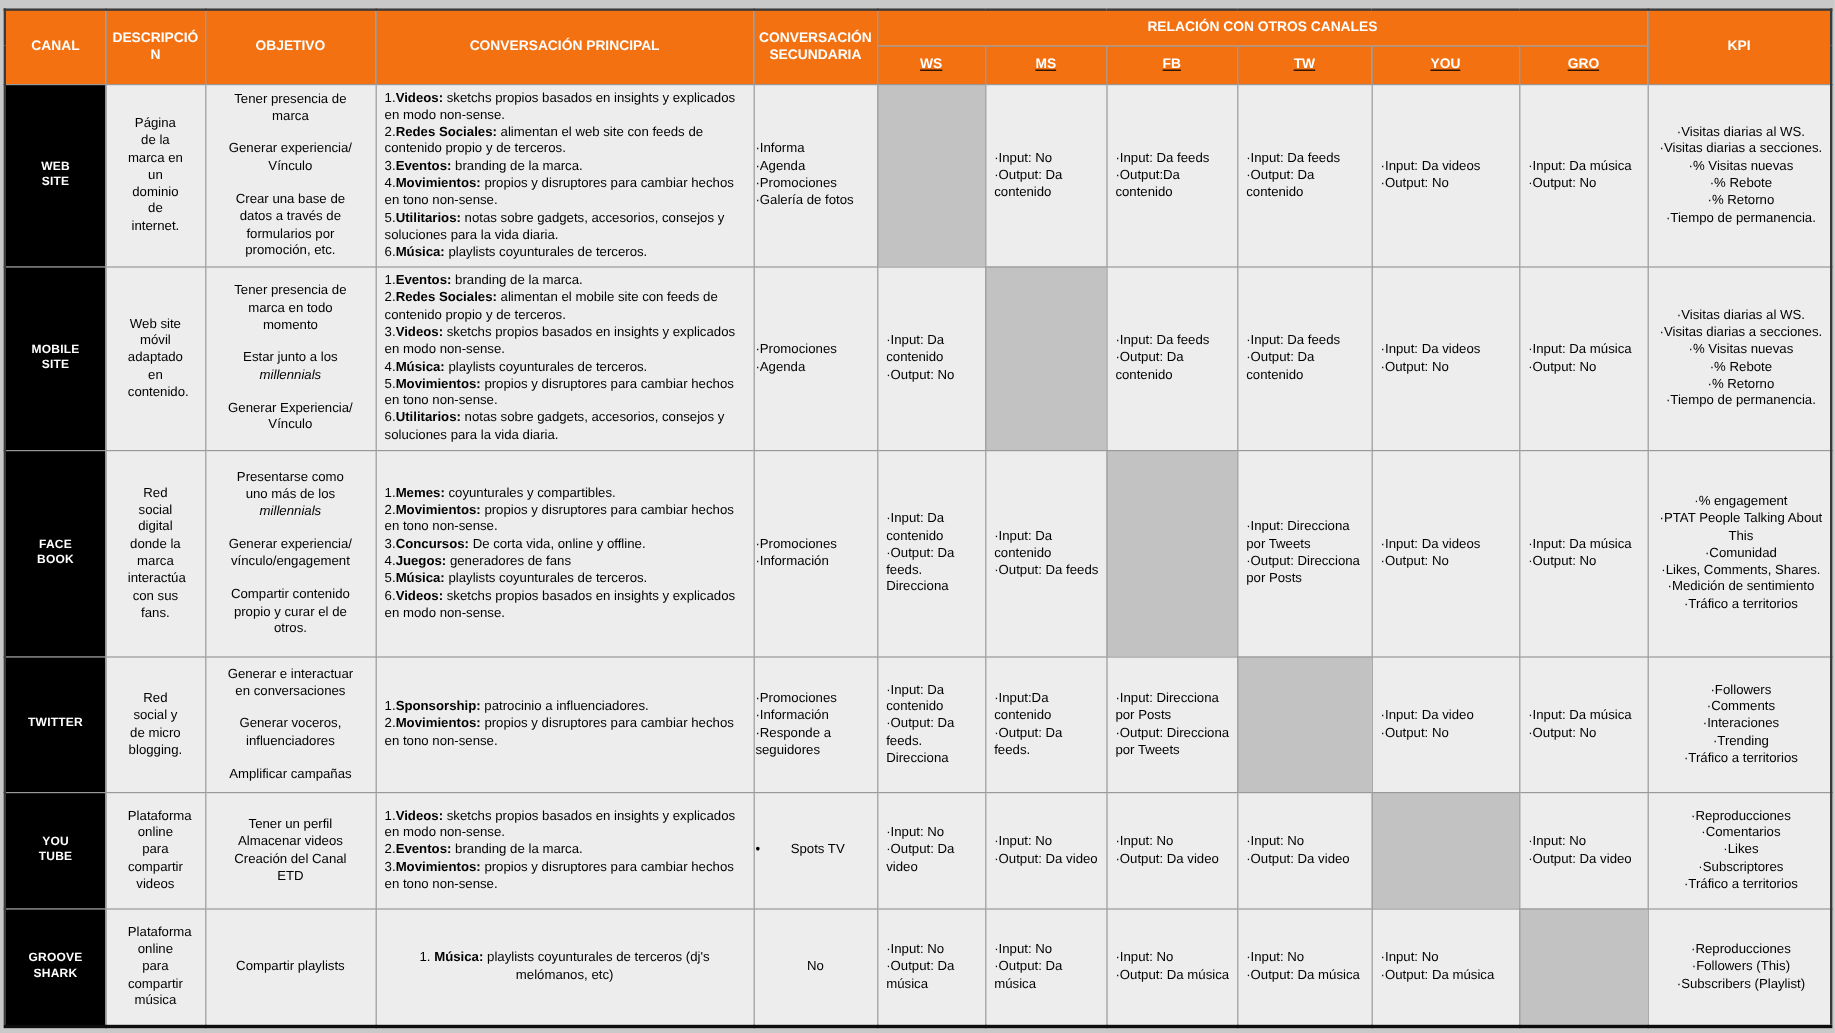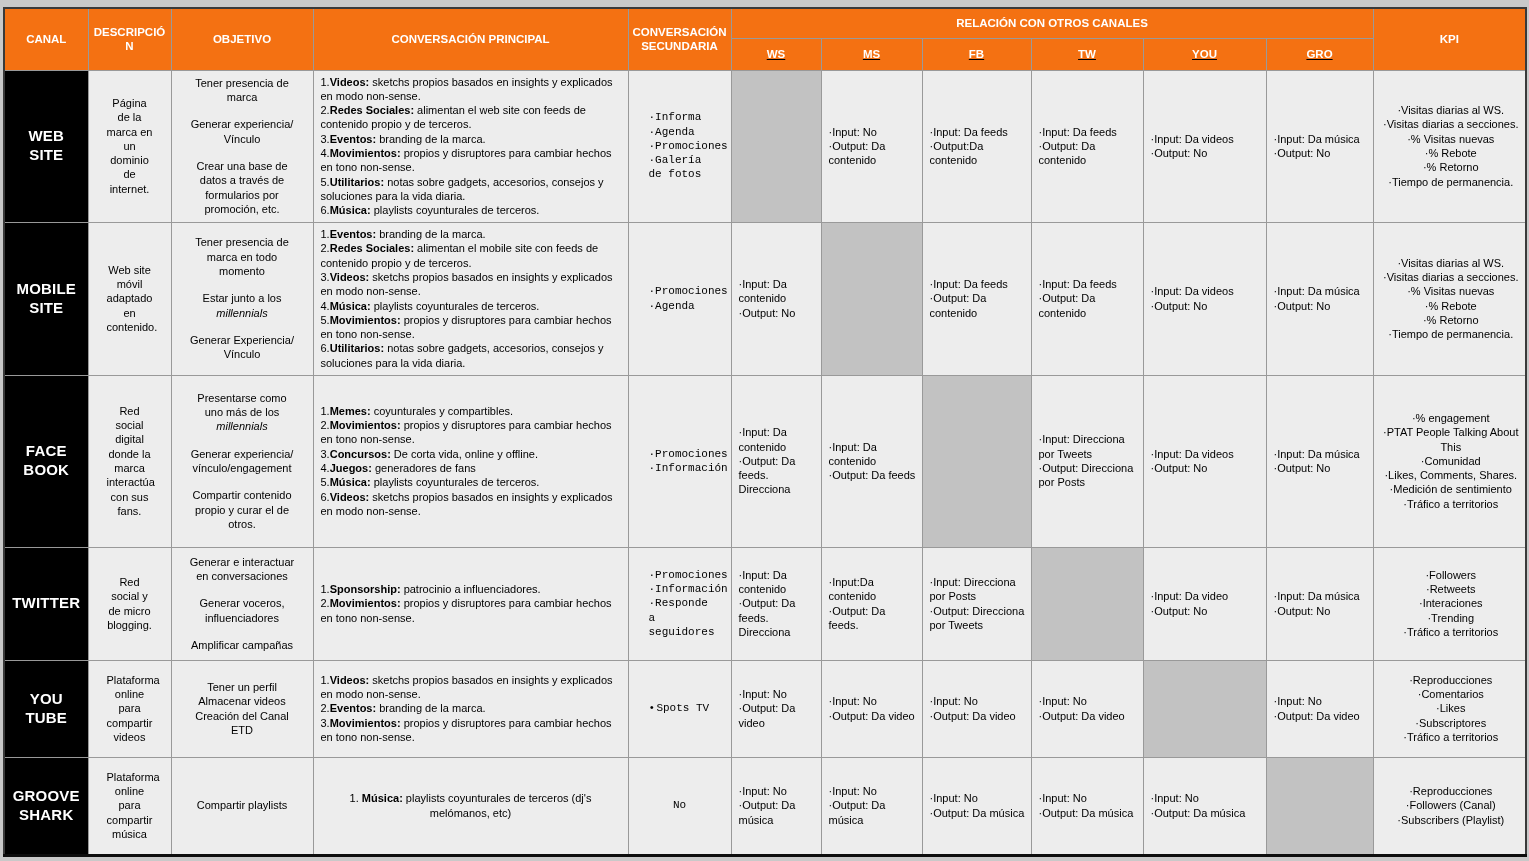--- a/index.html
+++ b/index.html
@@ -42,38 +42,38 @@
   tbody tr:nth-child(1){height:152px;}
   tbody tr:nth-child(2){height:153px;}
   tbody tr:nth-child(3){height:172px;}
   tbody tr:nth-child(4){height:113px;}
   tbody tr:nth-child(5){height:97px;}
   tbody tr:nth-child(6){height:98px;}
   td.canal{
     background:var(--chan);
     color:#fff;
     font-weight:bold;
-    font-size:15px;
+    font-size:10px;
     text-align:center;
     white-space:pre-line;
     line-height:1.25;
     letter-spacing:.2px;
   }
   td.bodycell{
     background:var(--cell);
     font-size:11px;
     line-height:1.3;
     padding:4px 6px;
   }
   td.desc{text-align:center;padding:4px 18px;}
   td.obj{text-align:center;padding:4px 18px;}
   td.obj.spaced .obj-item + .obj-item{margin-top:13px;}
   td.princ{padding:4px 7px;}
   td.princ.center{text-align:center;margin-top:27px;}
-  td.sec{padding:4px 20px;font-family:Liberation Mono, monospace;}
+  td.sec{padding:4px 1px;}
   td.sec.plain{text-align:center;}
   td.rel{padding:4px 4px 4px 7px;}
   td.self{background:var(--self);}
   td.kpi{padding:4px 3px 4px 6px;text-align:center;}
   .spots{display:flex;align-items:center;}
   .spots .b{flex:0 0 auto;}
   .spots .t{flex:1;text-align:center;}
   i{font-style:italic;text-align:right;}
 </style>
 </head>
@@ -303,21 +303,21 @@
           <td class="bodycell rel">
             <div>·Input: Da video</div>
             <div>·Output: No</div>
           </td>
           <td class="bodycell rel">
             <div>·Input: Da música</div>
             <div>·Output: No</div>
           </td>
           <td class="bodycell kpi">
             <div>·Followers</div>
-            <div>·Retweets</div>
+            <div>·Comments</div>
             <div>·Interaciones</div>
             <div>·Trending</div>
             <div>·Tráfico a territorios</div>
           </td>
         </tr>
         <tr>
           <td class="canal">YOU
 TUBE</td>
           <td class="bodycell desc">Plataforma online para compartir videos</td>
           <td class="bodycell obj">
@@ -392,19 +392,19 @@
             <div>·Input: No</div>
             <div>·Output: Da música</div>
           </td>
           <td class="bodycell rel">
             <div>·Input: No</div>
             <div>·Output: Da música</div>
           </td>
           <td class="bodycell rel self"></td>
           <td class="bodycell kpi">
             <div>·Reproducciones</div>
-            <div>·Followers (Canal)</div>
+            <div>·Followers (This)</div>
             <div>·Subscribers (Playlist)</div>
           </td>
         </tr>
       </tbody>
   </table>
 </div>
 
 </body></html>

